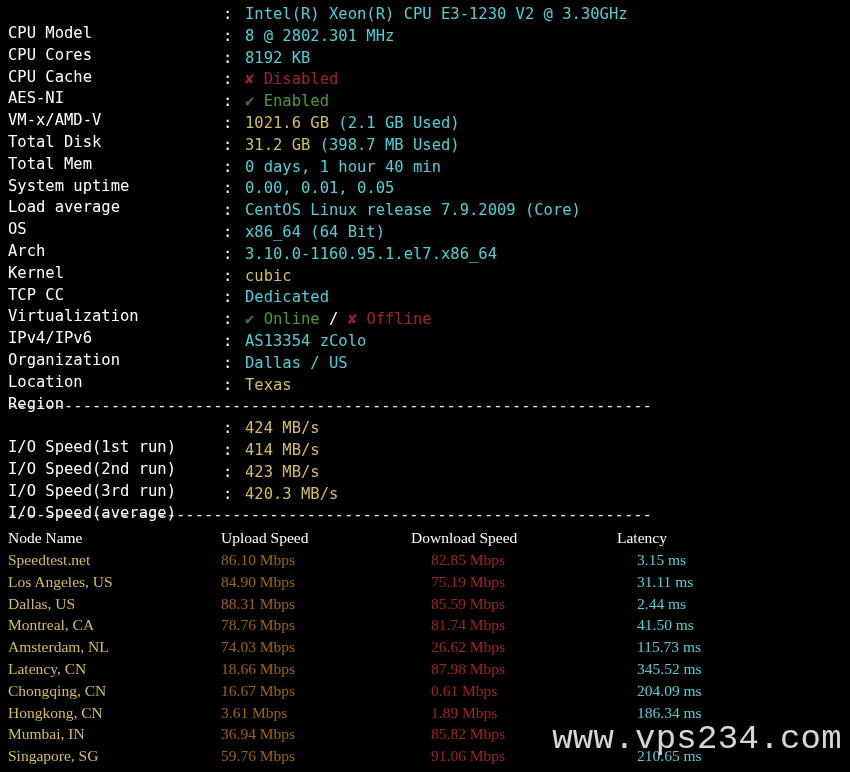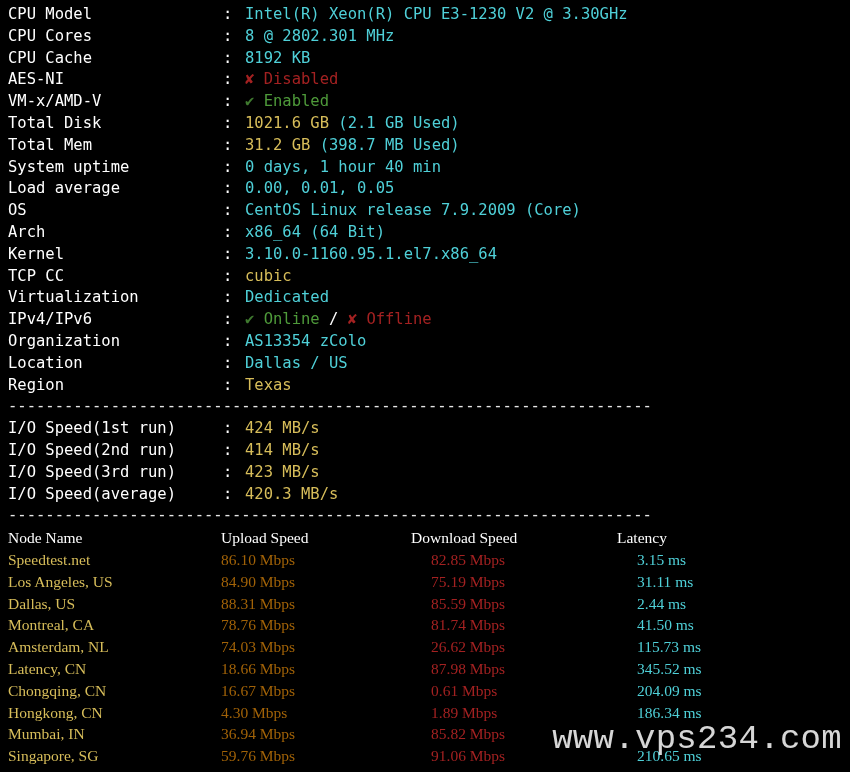--- a/index.html
+++ b/index.html
@@ -27,20 +27,21 @@
 
   .row {
     display: flex;
     height: 21.8px;
     white-space: pre;
   }
   .lbl {
     width: 215px;
     flex: 0 0 215px;
     color: #ffffff;
+    margin-top: 19px;
   }
   .colon {
     width: 22px;
     flex: 0 0 22px;
     color: #ffffff;
   }
   .val {
     flex: 1 1 auto;
     white-space: pre;
   }
@@ -145,20 +146,20 @@
       <span class="st-lat">Latency</span>
     </div>
     <div class="st-body" id="sttable">
         <div class="st-row"><span class="st-node">Speedtest.net</span><span class="st-up">86.10 Mbps</span><span class="st-down">82.85 Mbps</span><span class="st-lat">3.15 ms</span></div>
         <div class="st-row"><span class="st-node">Los Angeles, US</span><span class="st-up">84.90 Mbps</span><span class="st-down">75.19 Mbps</span><span class="st-lat">31.11 ms</span></div>
         <div class="st-row"><span class="st-node">Dallas, US</span><span class="st-up">88.31 Mbps</span><span class="st-down">85.59 Mbps</span><span class="st-lat">2.44 ms</span></div>
         <div class="st-row"><span class="st-node">Montreal, CA</span><span class="st-up">78.76 Mbps</span><span class="st-down">81.74 Mbps</span><span class="st-lat">41.50 ms</span></div>
         <div class="st-row"><span class="st-node">Amsterdam, NL</span><span class="st-up">74.03 Mbps</span><span class="st-down">26.62 Mbps</span><span class="st-lat">115.73 ms</span></div>
         <div class="st-row"><span class="st-node">Latency, CN</span><span class="st-up">18.66 Mbps</span><span class="st-down">87.98 Mbps</span><span class="st-lat">345.52 ms</span></div>
         <div class="st-row"><span class="st-node">Chongqing, CN</span><span class="st-up">16.67 Mbps</span><span class="st-down">0.61 Mbps</span><span class="st-lat">204.09 ms</span></div>
-        <div class="st-row"><span class="st-node">Hongkong, CN</span><span class="st-up">4.30 Mbps</span><span class="st-down">1.89 Mbps</span><span class="st-lat">186.34 ms</span></div>
+        <div class="st-row"><span class="st-node">Hongkong, CN</span><span class="st-up">3.61 Mbps</span><span class="st-down">1.89 Mbps</span><span class="st-lat">186.34 ms</span></div>
         <div class="st-row"><span class="st-node">Mumbai, IN</span><span class="st-up">36.94 Mbps</span><span class="st-down">85.82 Mbps</span></div>
         <div class="st-row"><span class="st-node">Singapore, SG</span><span class="st-up">59.76 Mbps</span><span class="st-down">91.06 Mbps</span><span class="st-lat">210.65 ms</span></div>
       </div>
   </div>
 
   <div class="watermark">www.vps234.com</div>
 </div>
 
 </body></html>

